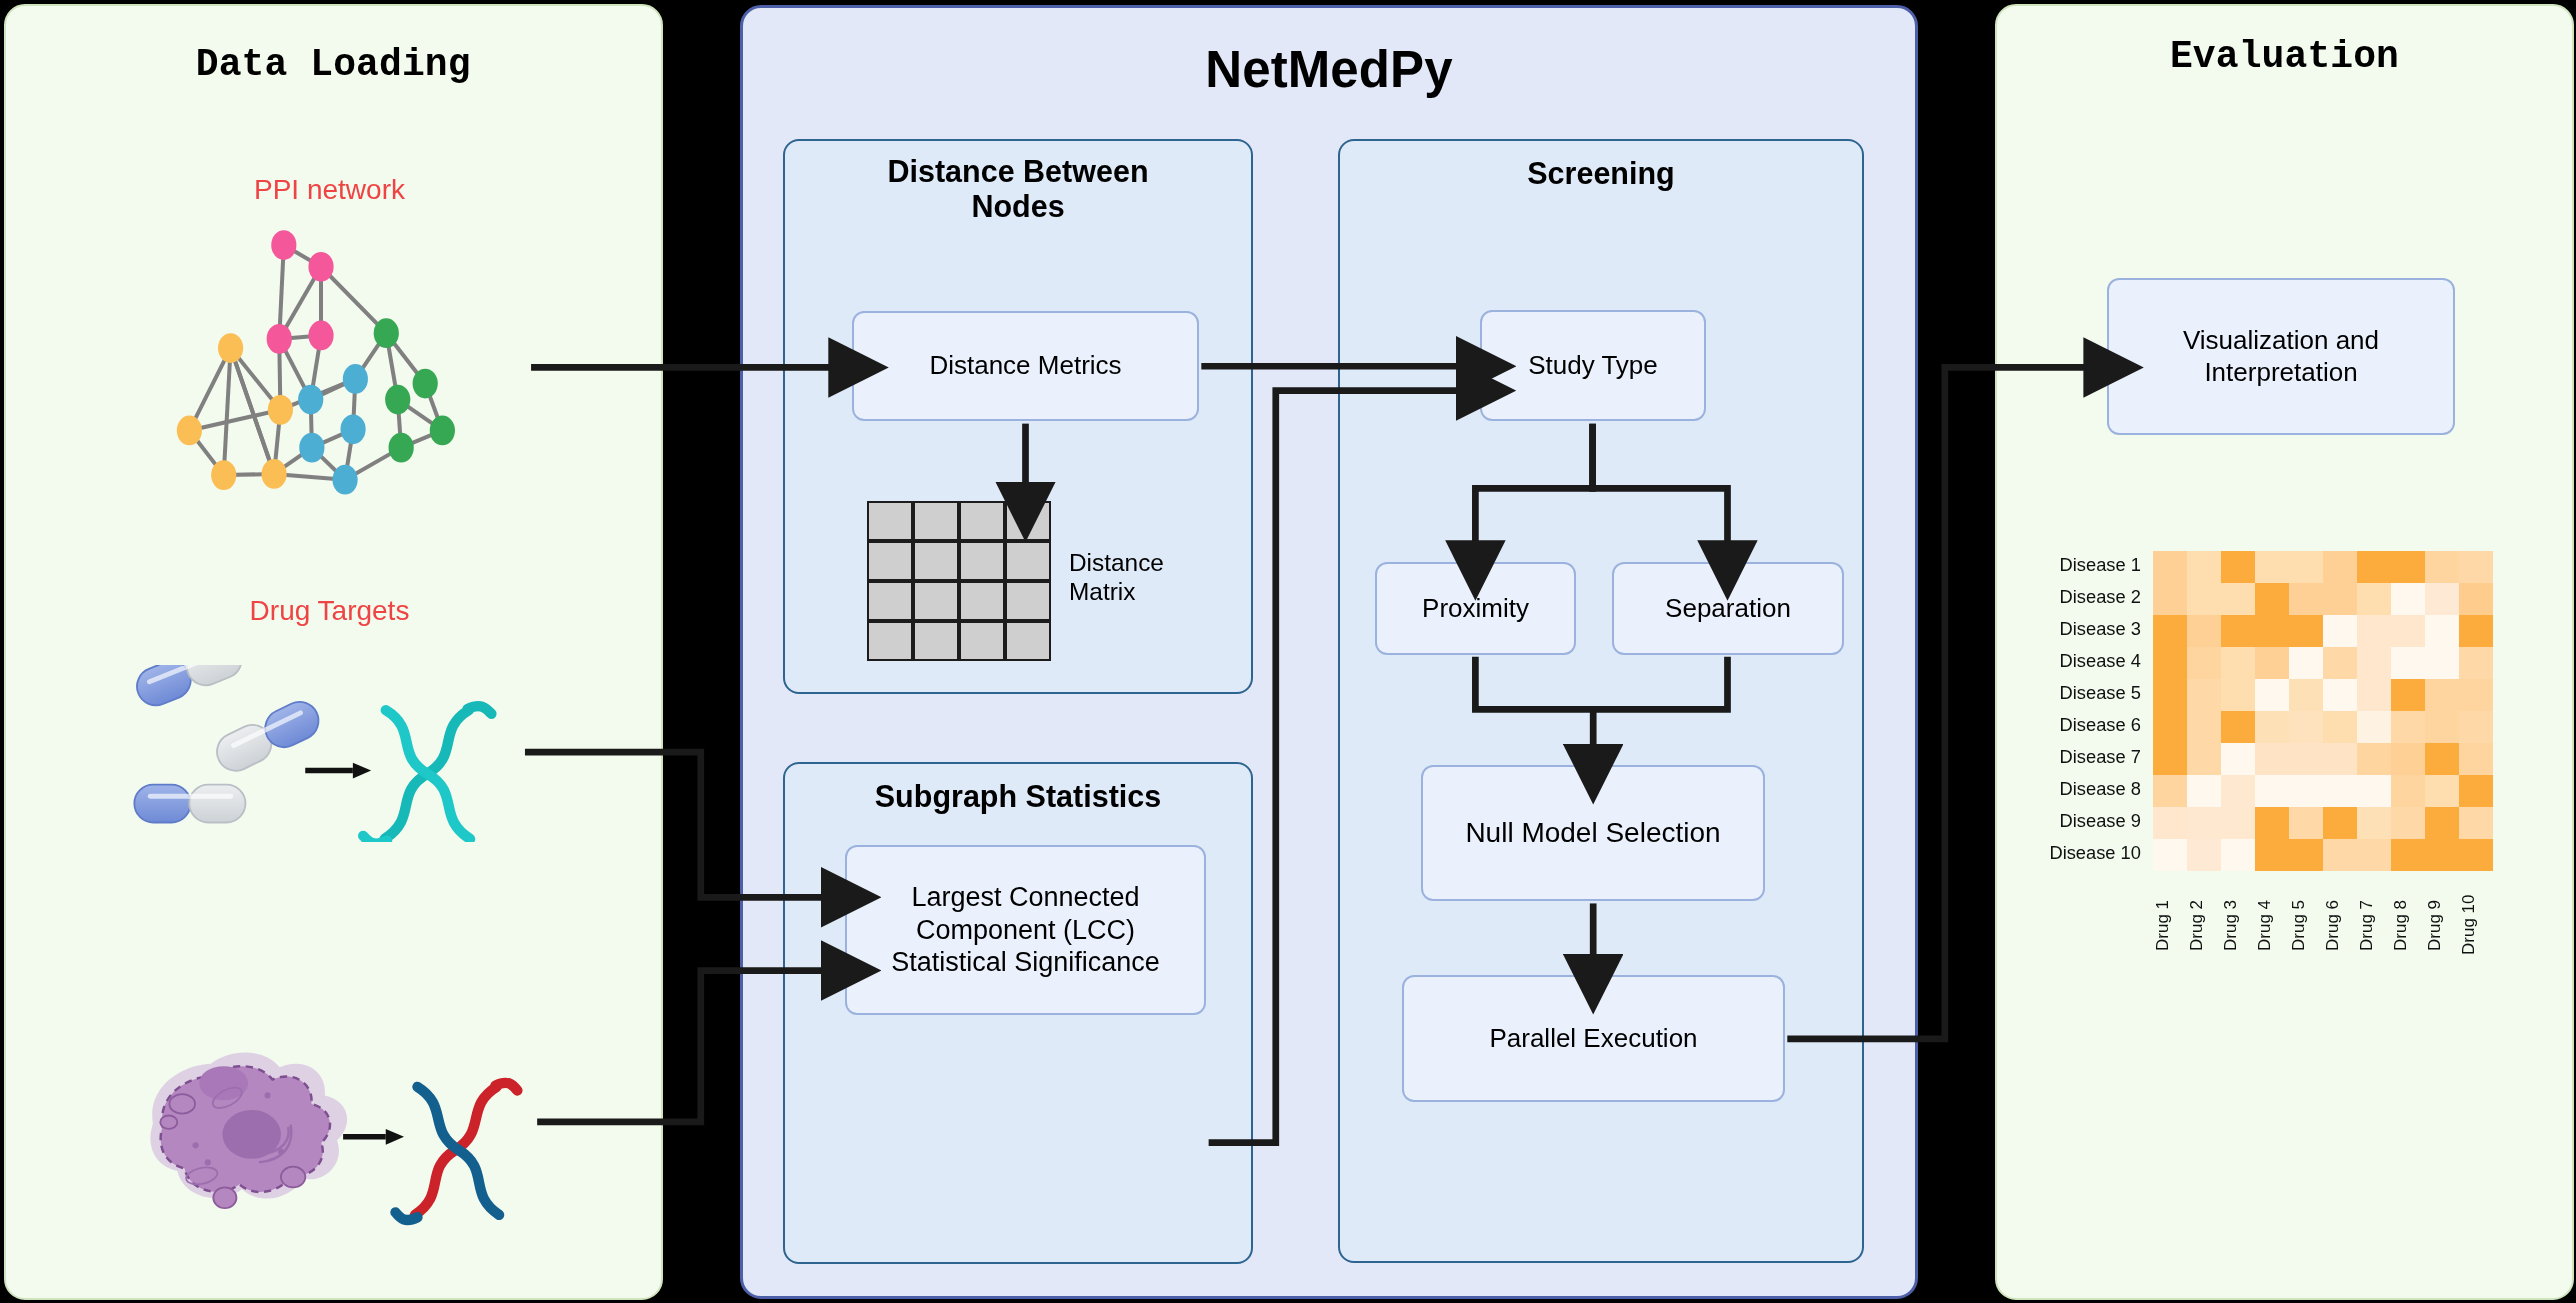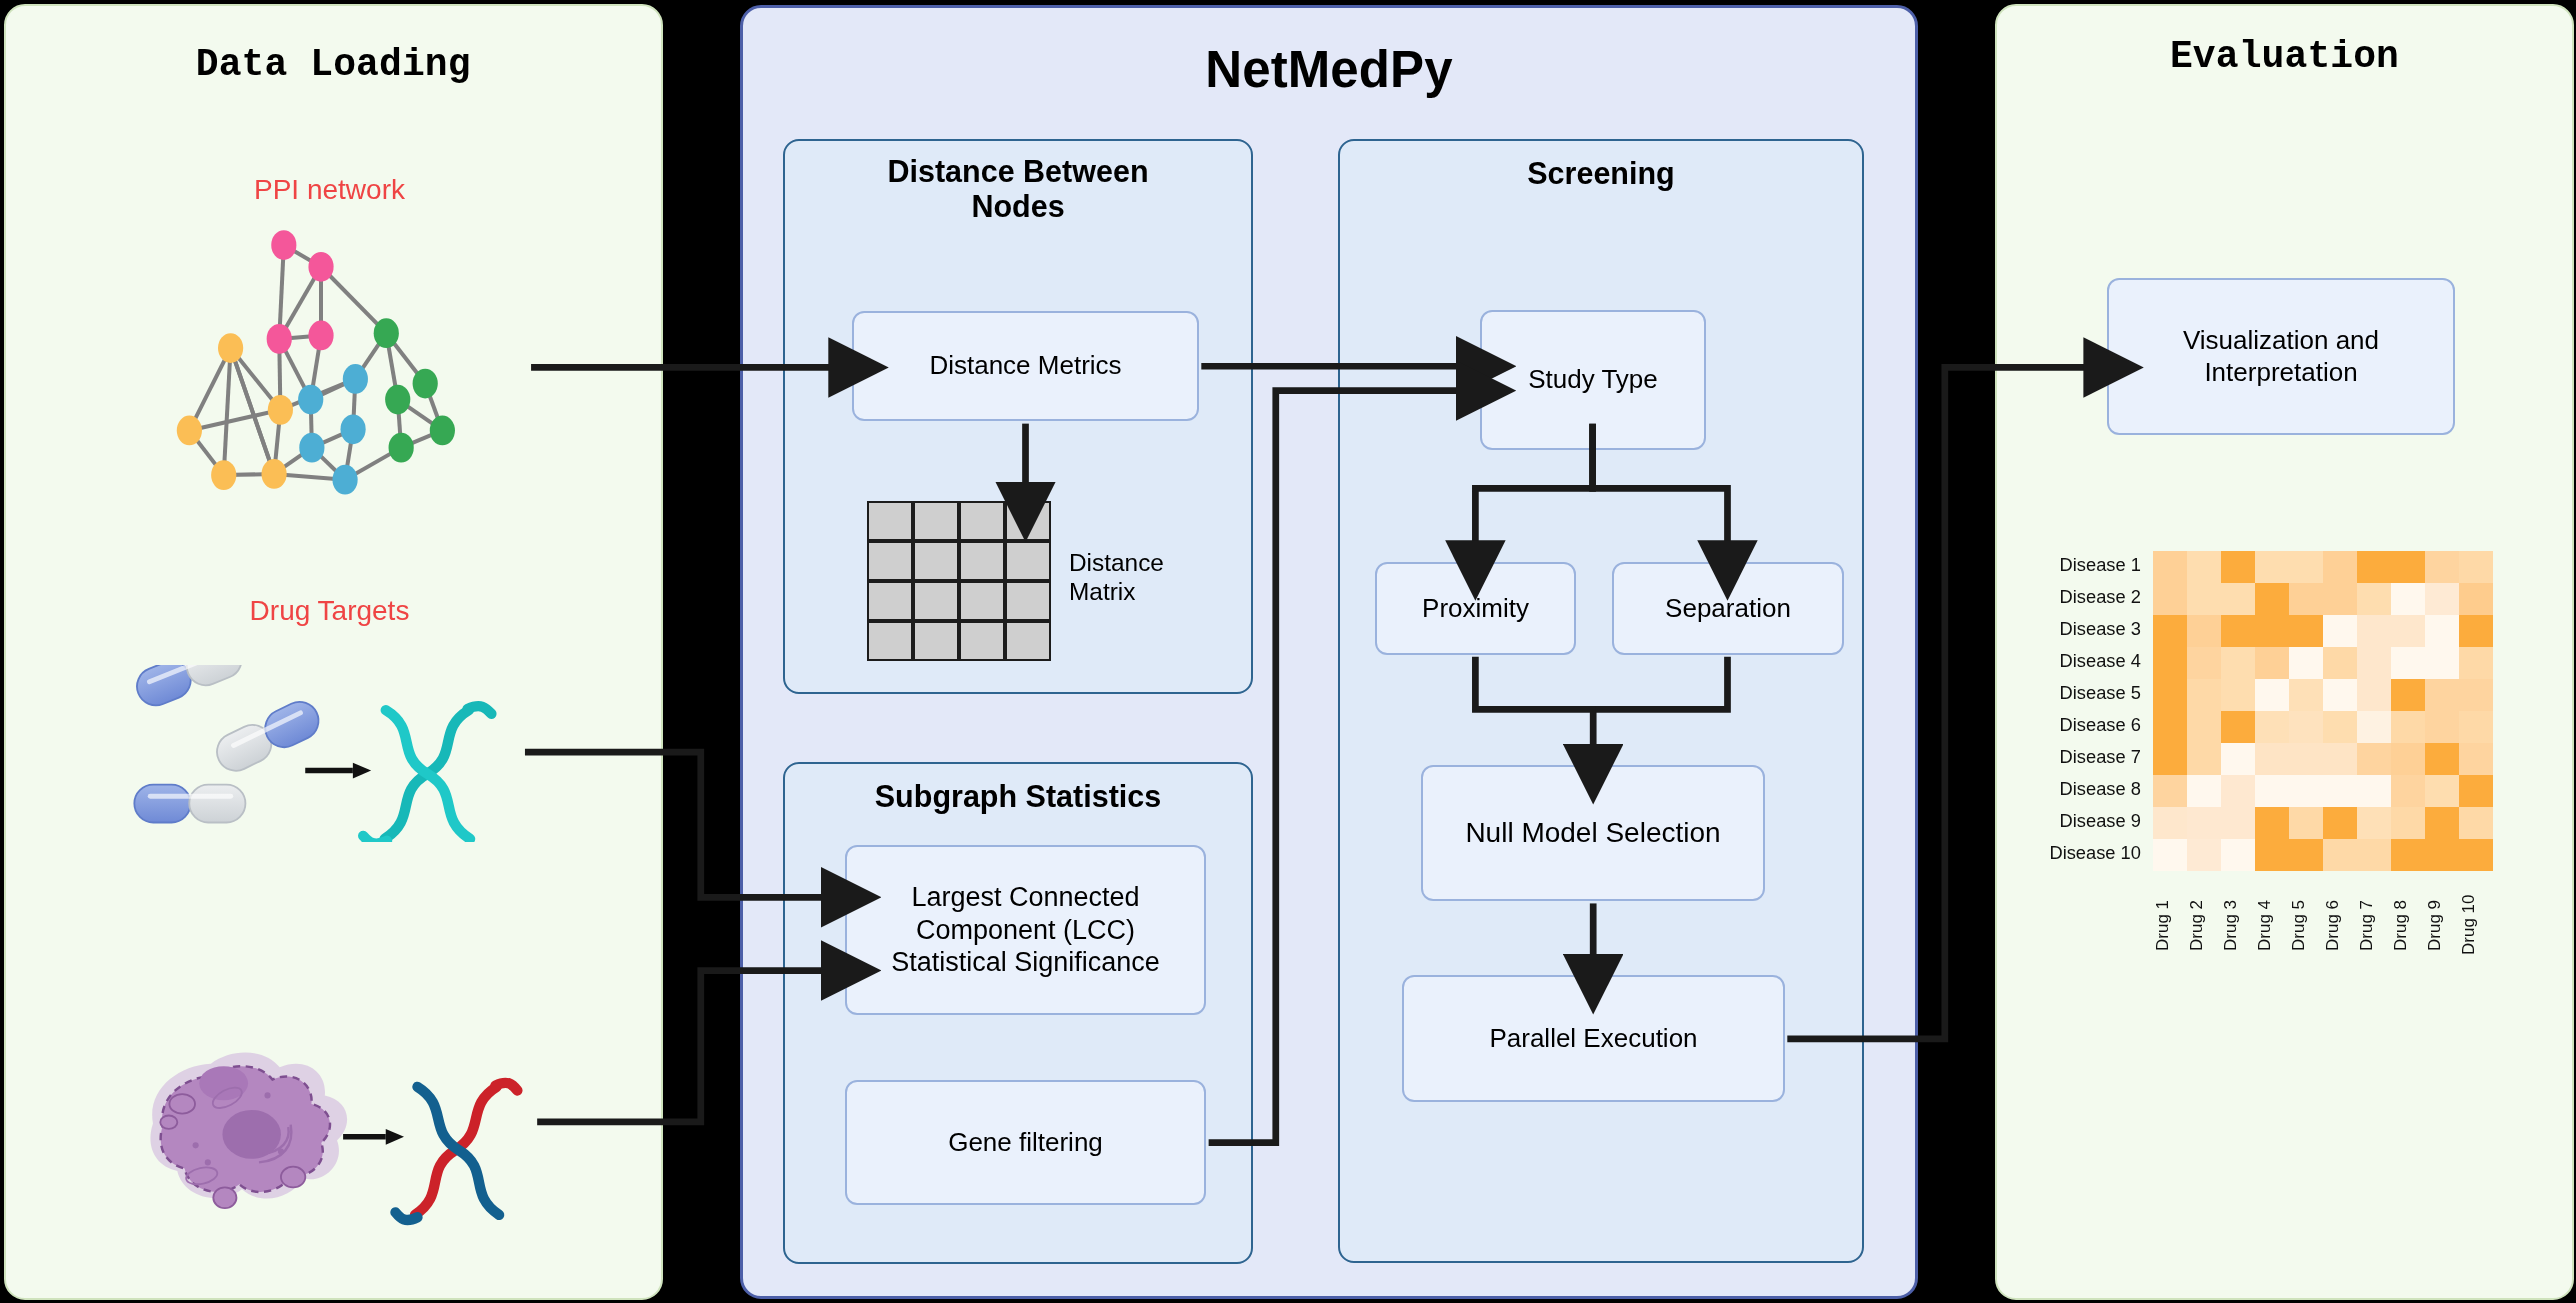--- a/index.html
+++ b/index.html
@@ -46,21 +46,21 @@
     position:absolute; border-radius:12.2px;
     background:#eaf1fc; border:2.4px solid #9ab2dd;
     display:flex; align-items:center; justify-content:center; text-align:center;
     color:#000; font-size:26px; line-height:1.2; padding:3.7px 8.5px;
   }
 
   #node-distance-metrics { left:852px; top:311px;  width:347px; height:110px; }
   #node-lcc              { left:845px; top:845px; width:361px; height:170px; font-size:27px; }
   #node-gene-filtering   { left:845px; top:1080px; width:361px; height:125px; }
 
-  #node-study-type       { left:1480px; top:310px;  width:226px; height:140px; }
+  #node-study-type       { left:1480px; top:310px;  width:226px; height:111px; }
   #node-proximity        { left:1375px; top:562px;  width:201px; height:93px; }
   #node-separation       { left:1612px; top:562px;  width:232px; height:93px; }
   #node-null-model       { left:1421px; top:765px; width:344px; height:136px; font-size:28px; }
   #node-parallel-exec    { left:1402px; top:975px; width:383px; height:127px; }
 
   #node-visualization    { left:2107px; top:278px;  width:348px; height:157px; font-size:26px; }
 
   
   #distance-matrix {
     position:absolute; left:867px; top:501px;
@@ -305,21 +305,20 @@
     <span>Distance</span><br>
     <span>Matrix</span>
   </div>
 
   <div class="subpanel" id="sub-subgraph">
     <div class="subpanel-title" style="top:14.7px;">Subgraph Statistics</div>
   </div>
 
   <div class="node" id="node-lcc">Largest Connected Component (LCC) Statistical Significance</div>
 
-  <div class="node" id="node-gene-filtering">Gene filtering</div>
 
   <div class="subpanel" id="sub-screening">
     <div class="subpanel-title" style="top:14.7px;">Screening</div>
   </div>
 
   <div class="node" id="node-study-type">Study Type</div>
   <div class="node" id="node-proximity">Proximity</div>
   <div class="node" id="node-separation">Separation</div>
   <div class="node" id="node-null-model">Null Model Selection</div>
   <div class="node" id="node-parallel-exec">Parallel Execution</div>

